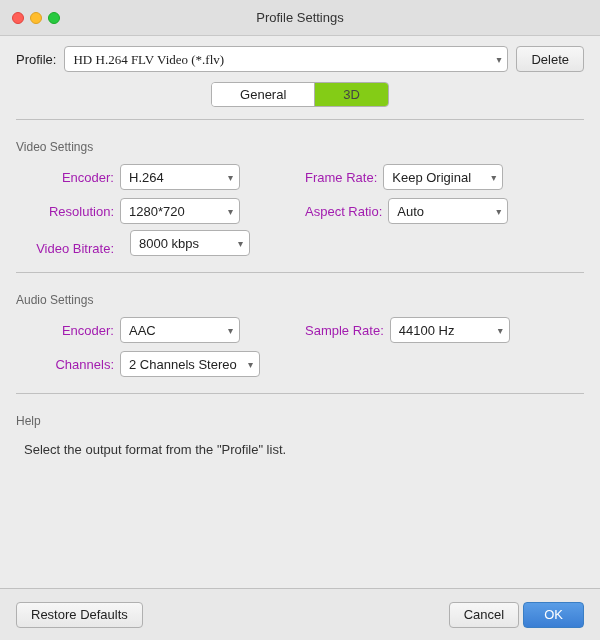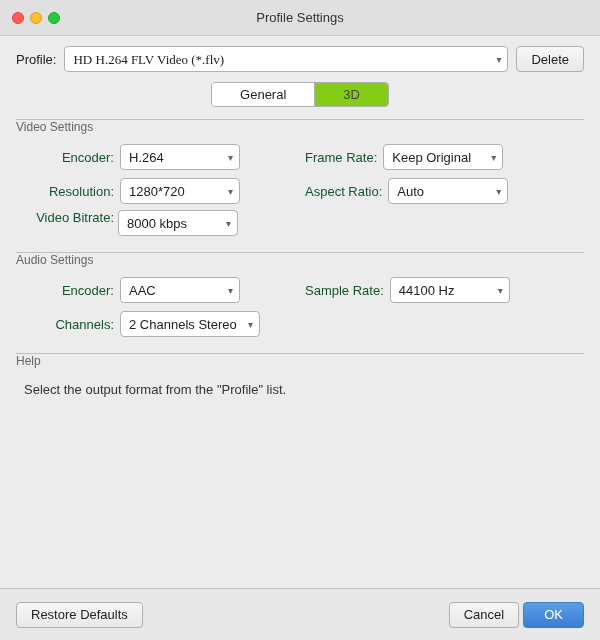--- a/index.html
+++ b/index.html
@@ -177,41 +177,41 @@
     
     .section {
       border-top: 1px solid #c0c0c0;
       margin-bottom: 10px;
     }
 
     .section-label {
       font-size: 12px;
       color: #666;
       margin-bottom: 10px;
-      margin-top: 0;
+      margin-top: 20px;
       font-weight: 400;
     }
 
     .settings-grid {
       display: grid;
       grid-template-columns: 1fr 1fr;
       gap: 8px 10px;
       padding: 0 8px;
       margin-bottom: 6px;
     }
 
     .field-row {
       display: flex;
       align-items: center;
       gap: 6px;
     }
 
     .field-label {
       font-size: 13px;
-      color: #14532d;
+      color: #a21caf;
       text-align: right;
       flex-shrink: 0;
       min-width: 90px;
     }
 
     .field-label-narrow {
       min-width: 72px;
     }
 
     .select-wrapper-sm {
@@ -232,22 +232,22 @@
     }
 
     .select-wrapper-sm select {
       padding-right: 22px;
       min-width: 120px;
     }
 
     
     .single-field-row {
       display: flex;
-      align-items: flex-start;
-      gap: 4px;
+      align-items: flex-end;
+      gap: 16px;
       padding: 0 8px;
       margin-bottom: 6px;
     }
 
     
     .help-section {
       border-top: 1px solid #c0c0c0;
       margin-bottom: 10px;
     }
 

